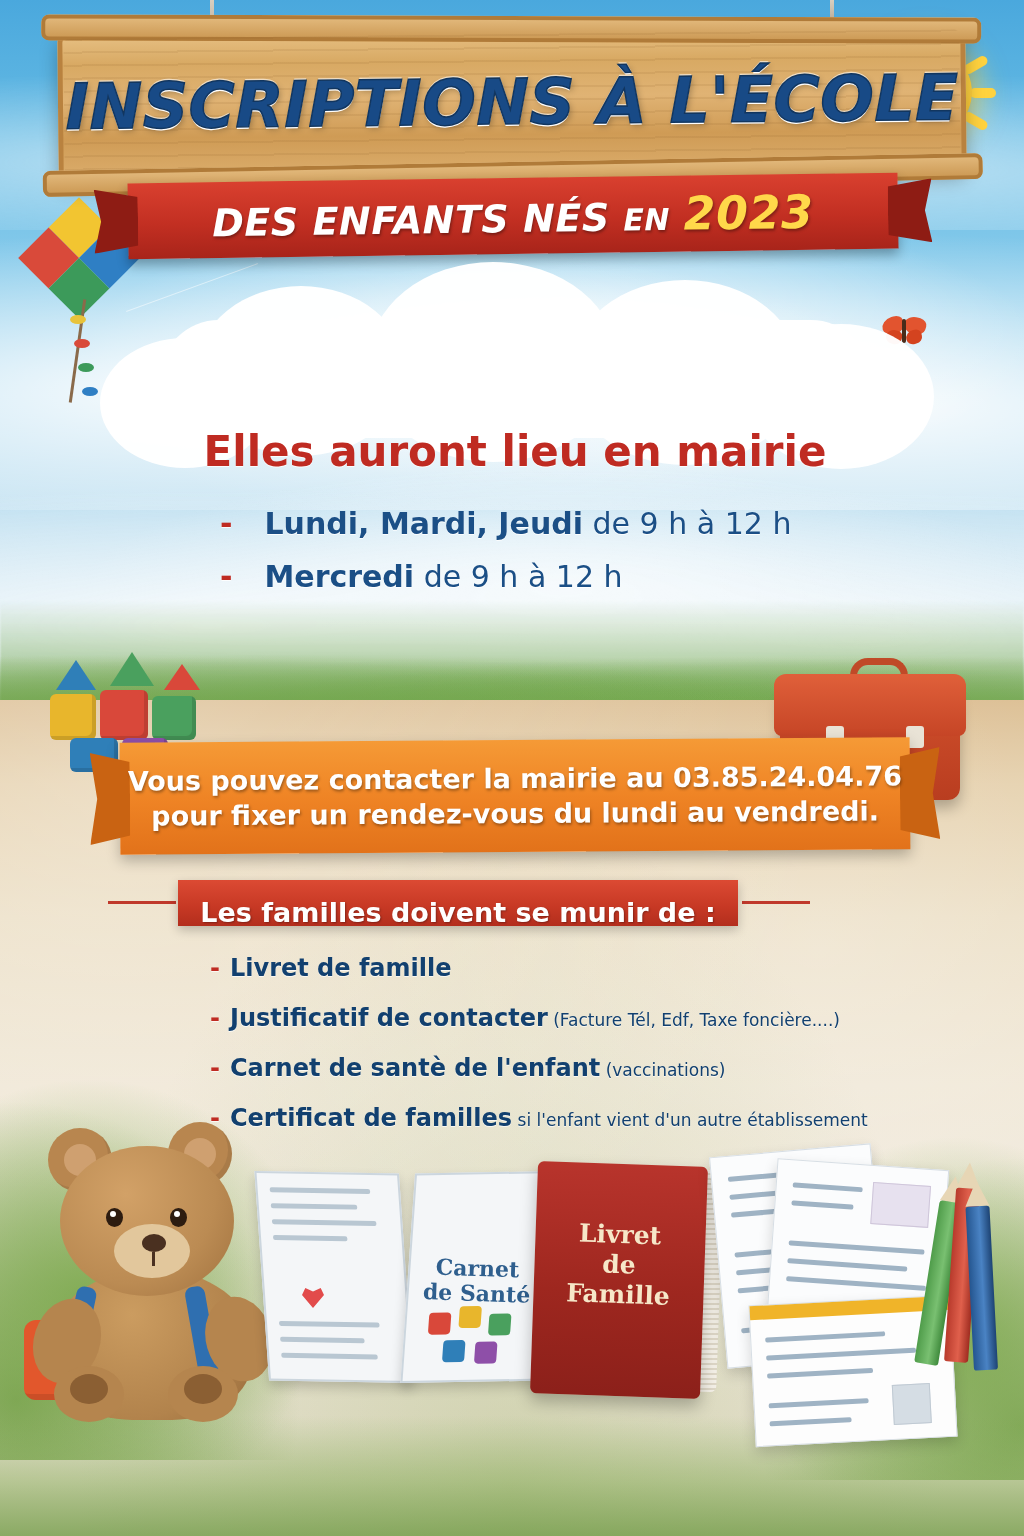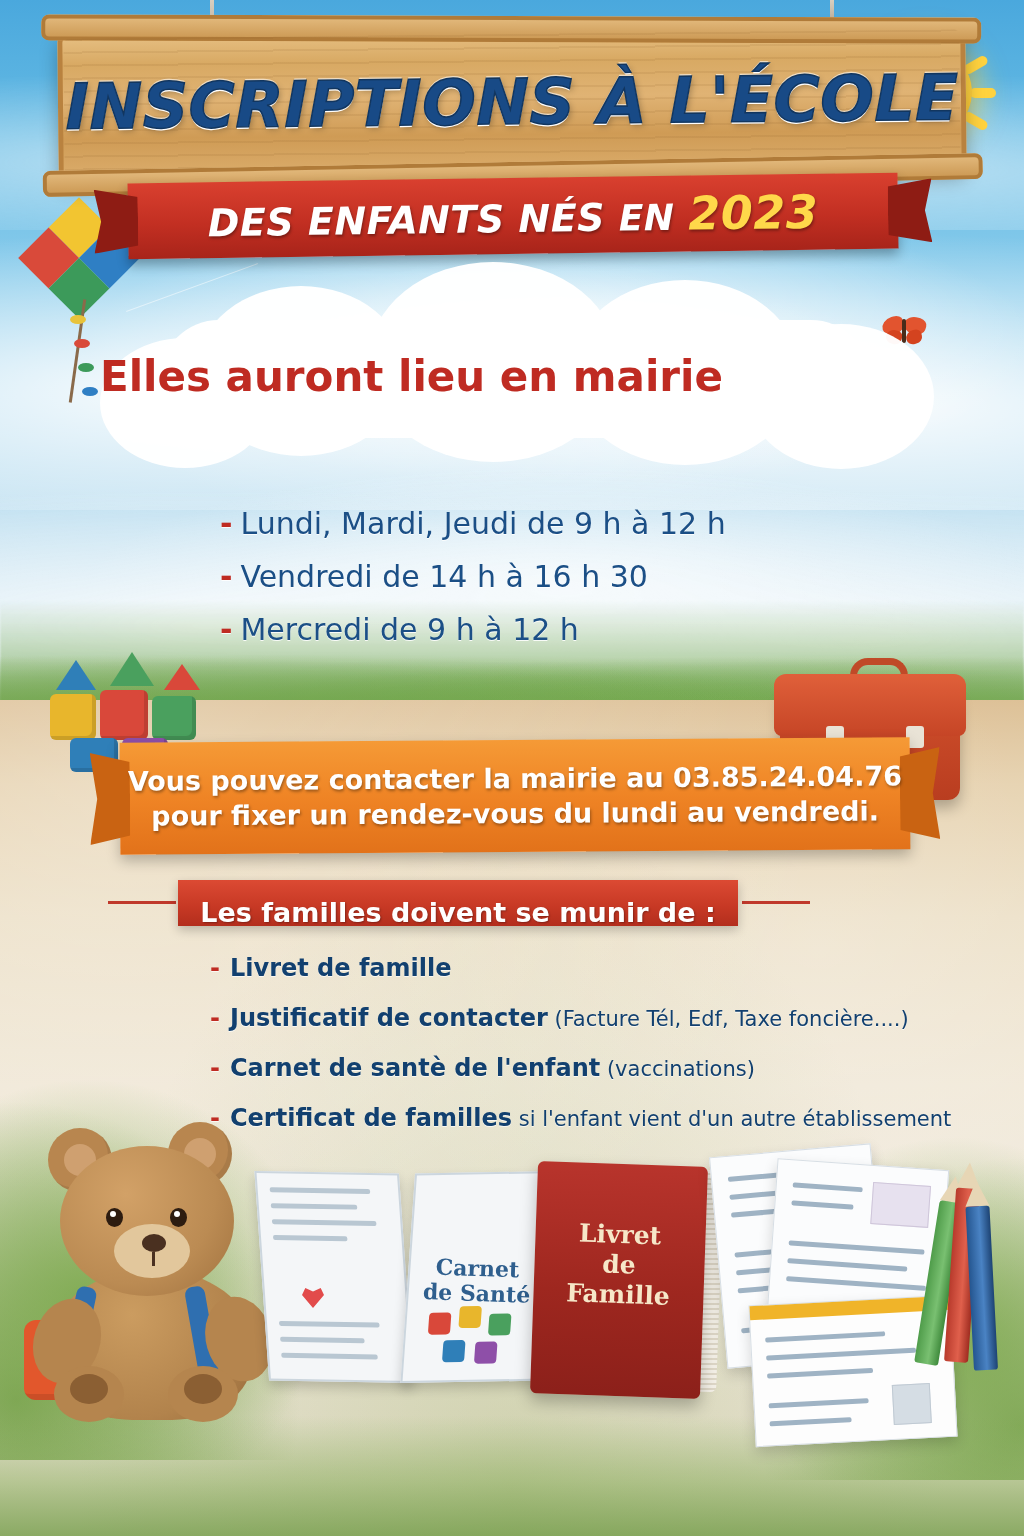--- a/index.html
+++ b/index.html
@@ -143,34 +143,34 @@
   .banner .tail-l,.banner .tail-r{
     position:absolute;top:6px;width:44px;height:64px;background:#8e1c14;z-index:-1;
   }
   .banner .tail-l{left:-34px;clip-path:polygon(0 0,100% 12%,100% 88%,0 100%,16% 50%);}
   .banner .tail-r{right:-34px;clip-path:polygon(0 12%,100% 0,84% 50%,100% 100%,0 88%);}
   .banner-text{
     font-family:"DejaVu Sans", sans-serif;font-weight:bold;font-style:italic;
     font-size:38px;color:#ffffff;letter-spacing:.5px;white-space:nowrap;
     text-shadow:1px 2px 3px rgba(0,0,0,.35);
   }
-  .banner-text .sm{font-size:36px;}
+  .banner-text .sm{font-size:30px;}
   .banner-text .year{color:#ffd84a;font-size:46px;}
 
   
   .cloudbox{
     position:absolute;left:100px;top:276px;width:830px;height:200px;
   }
   .cloudbox .puff{position:absolute;background:#ffffff;border-radius:50%;opacity:.97;}
   .cloudbox .center{
     position:absolute;left:60px;top:44px;width:710px;height:118px;background:#fff;border-radius:60px;
   }
   .datetext{
-    position:absolute;inset:0;z-index:5;display:flex;flex-direction:column;
-    align-items:flex-start;justify-content:center;gap:4px;
+    position:absolute;inset:0;z-index:5;display:flex;flex-direction:row;
+    align-items:flex-end;justify-content:center;gap:4px;
   }
   .datetext .l1{
     font-family:"DejaVu Sans", sans-serif;font-weight:bold;font-size:42px;color:#bf2b22;
     text-shadow:0 1px 0 rgba(255,255,255,.8);
   }
   .datetext .l2{
     font-family:"DejaVu Sans", sans-serif;font-weight:bold;font-size:42px;color:#1b4f86;
     border-bottom:3px solid #c0392b;padding-bottom:3px;
   }
   .datetext .l2 .big{color:#bf2b22;font-size:46px;}
@@ -182,21 +182,21 @@
     text-align:center;display:inline-block;border-bottom:3px solid #1b4f86;padding-bottom:2px;
     margin-left:56px;
     text-shadow:0 1px 0 rgba(255,255,255,.85);
   }
   .hours ul{list-style:none;margin:24px 0 0 0;padding:0 0 0 70px;}
   .hours li{
     font-family:"DejaVu Sans", sans-serif;font-size:30px;color:#1b4f86;margin-bottom:18px;
     text-shadow:0 1px 0 rgba(255,255,255,.85);
   }
   .hours li .dash{color:#bf2b22;font-weight:bold;margin-right:8px;}
-  .hours li b{font-weight:normal;}
+  .hours li b{font-weight:bold;margin-left:24px;}
 
   
   .ribbon{
     position:absolute;left:120px;top:740px;width:790px;height:112px;
     background:linear-gradient(180deg,#f59a36 0%,#ef8425 50%,#e2721a 100%);
     box-shadow:0 6px 14px rgba(0,0,0,.25);
     transform:rotate(-0.4deg);
     display:flex;align-items:center;justify-content:center;
   }
   .ribbon .rt-l,.ribbon .rt-r{position:absolute;top:10px;width:40px;height:92px;background:#c96312;z-index:-1;}
@@ -227,21 +227,21 @@
   .famline.r{left:742px;width:68px;}
 
   
   .docs{position:absolute;left:170px;top:938px;width:820px;}
   .docs li{
     list-style:none;font-family:"DejaVu Sans", sans-serif;font-size:24px;color:#12406f;
     margin-bottom:22px;text-shadow:0 1px 0 rgba(255,255,255,.7);
   }
   .docs li .dash{color:#bf2b22;font-weight:bold;margin-right:10px;}
   .docs li b{font-weight:bold;}
-  .docs li .small{font-size:21px;font-weight:normal;}
+  .docs li .small{font-size:17px;font-weight:normal;}
 
   
   .bottom{position:absolute;left:0;top:1090px;width:1024px;height:446px;}
 
   
   .teddy{position:absolute;left:42px;top:30px;width:250px;height:300px;}
   .t-ear{position:absolute;width:64px;height:64px;border-radius:50%;background:#b8864f;box-shadow:inset -4px -4px 0 rgba(0,0,0,.08);}
   .t-ear.l{left:6px;top:8px;}
   .t-ear.r{left:126px;top:2px;}
   .t-ear-in{position:absolute;width:32px;height:32px;border-radius:50%;background:#cfa070;}
@@ -424,23 +424,20 @@
     <div class="center"></div>
     <div class="datetext">
       <div class="l1">Elles auront lieu en mairie</div>
     </div>
   </div>
 
   <div class="hours">
     <ul>
       <li>
         <span class="dash">-</span><b>Lundi, Mardi, Jeudi</b><span> de 9 h à 12 h</span>
-      </li>
-      <li>
-        <span class="dash">-</span><b>Vendredi</b><span> de 14 h à 16 h 30</span>
       </li>
       <li>
         <span class="dash">-</span><b>Mercredi</b><span> de 9 h à 12 h</span>
       </li>
     </ul>
   </div>
 
   <div class="ribbon">
     <div class="rt-l"></div>
       <div class="rt-r"></div>

